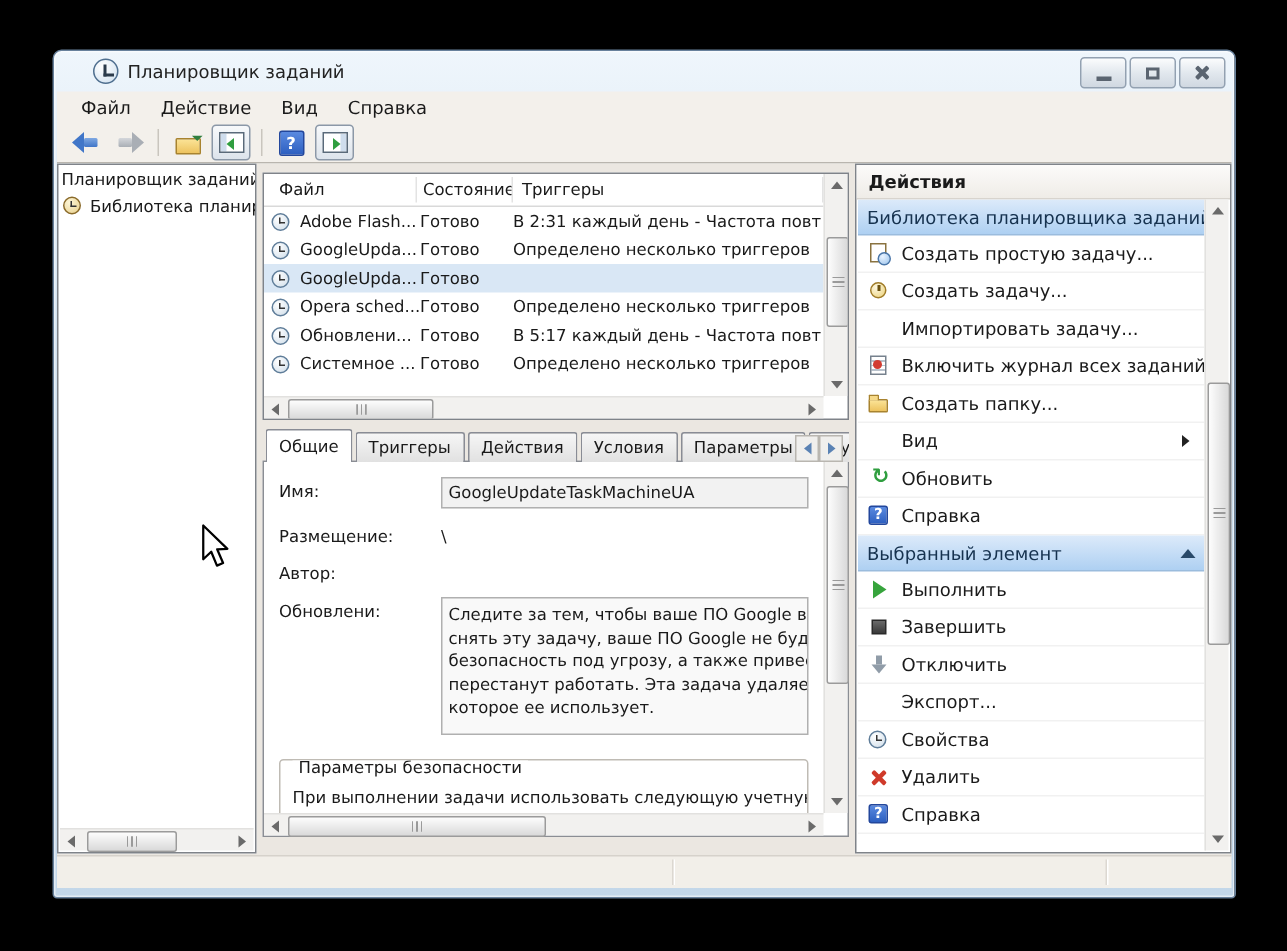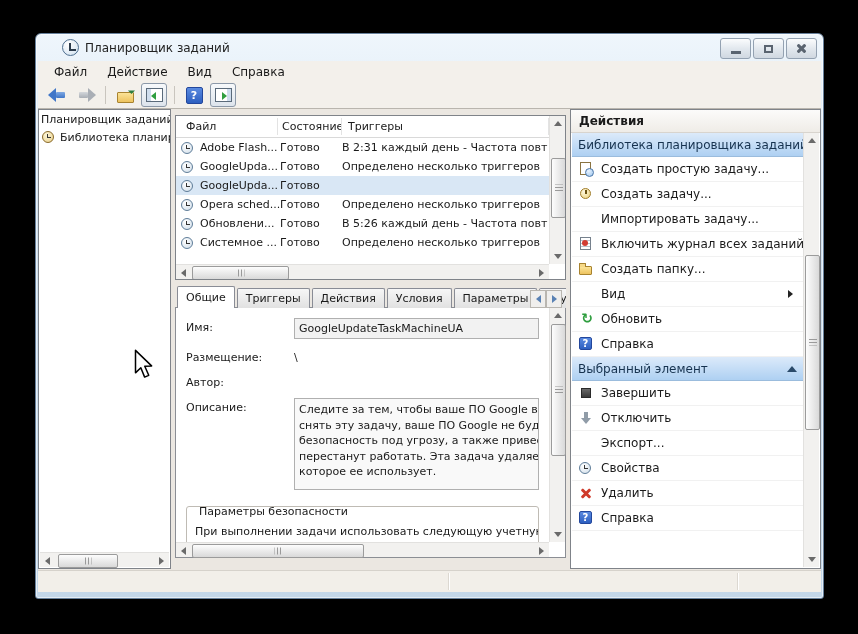--- a/index.html
+++ b/index.html
@@ -242,21 +242,21 @@
             <div class="trow">
     <span class="ai ai-task-clock-icon"></span>
     <span class="c-file">Opera sched...</span>
     <span class="c-state">Готово</span>
     <span class="c-trig">Определено несколько триггеров</span>
   </div>
             <div class="trow">
     <span class="ai ai-task-clock-icon"></span>
     <span class="c-file">Обновлени...</span>
     <span class="c-state">Готово</span>
-    <span class="c-trig">В 5:26 каждый день - Частота повт</span>
+    <span class="c-trig">В 5:17 каждый день - Частота повт</span>
   </div>
             <div class="trow">
     <span class="ai ai-task-clock-icon"></span>
     <span class="c-file">Системное ...</span>
     <span class="c-state">Готово</span>
     <span class="c-trig">Определено несколько триггеров</span>
   </div>
           </div>
         <div class="sbv" style="right:0;top:0;bottom:15px;">
           <div class="sb-btn" style="top:0;left:0;">
@@ -303,21 +303,21 @@
             </div>
             <div class="frow">
               <span class="flabel">Размещение:</span>
               <div class="fval fplain">\</div>
             </div>
             <div class="frow">
               <span class="flabel">Автор:</span>
               <div class="fval fplain"></div>
             </div>
             <div class="frow">
-              <span class="flabel">Описание:</span>
+              <span class="flabel">Обновлени:</span>
               <div class="fval fdesc">Следите за тем, чтобы ваше ПО Google в
 снять эту задачу, ваше ПО Google не буд
 безопасность под угрозу, а также привес
 перестанут работать. Эта задача удаляетс
 которое ее использует.</div>
             </div>
             <div class="groupbox">
               <span class="gb-legend">Параметры безопасности</span>
               <div class="gb-text">При выполнении задачи использовать следующую учетную з</div>
             </div>
@@ -392,20 +392,25 @@
     <span class="albl">Справка</span>
 
   </div>
           </div>
         <div class="group-header">
           <span>Выбранный элемент</span>
           <span class="gh-arrow"></span>
         </div>
         <div>
             <div class="arow">
+    <span class="ai ai-run-icon"></span>
+    <span class="albl">Выполнить</span>
+
+  </div>
+            <div class="arow">
     <span class="ai ai-stop-icon"></span>
     <span class="albl">Завершить</span>
 
   </div>
             <div class="arow">
     <span class="ai ai-disable-icon"></span>
     <span class="albl">Отключить</span>
 
   </div>
             <div class="arow">

